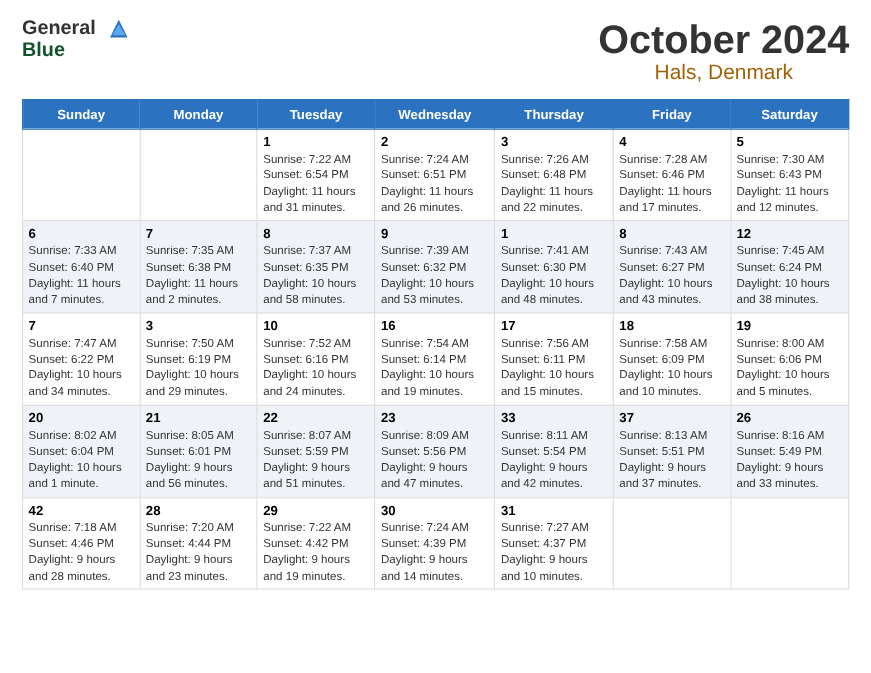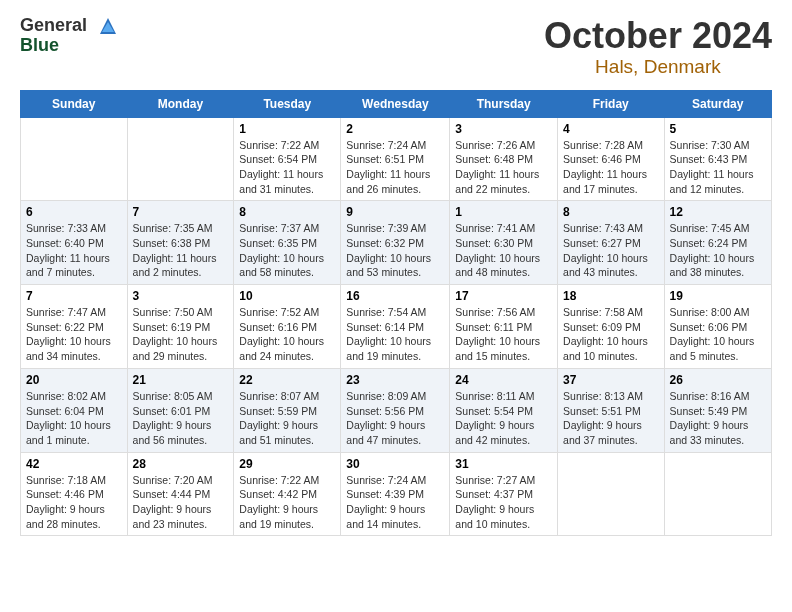--- a/index.html
+++ b/index.html
@@ -229,21 +229,21 @@
           </td>
           <td>
             <span class="day-num">22</span>
             <div class="day-info">Sunrise: 8:07 AM<br>Sunset: 5:59 PM<br>Daylight: 9 hours and 51 minutes.</div>
           </td>
           <td>
             <span class="day-num">23</span>
             <div class="day-info">Sunrise: 8:09 AM<br>Sunset: 5:56 PM<br>Daylight: 9 hours and 47 minutes.</div>
           </td>
           <td>
-            <span class="day-num">24</span>
+            <span class="day-num">33</span>
             <div class="day-info">Sunrise: 8:11 AM<br>Sunset: 5:54 PM<br>Daylight: 9 hours and 42 minutes.</div>
           </td>
           <td>
             <span class="day-num">37</span>
             <div class="day-info">Sunrise: 8:13 AM<br>Sunset: 5:51 PM<br>Daylight: 9 hours and 37 minutes.</div>
           </td>
           <td>
             <span class="day-num">26</span>
             <div class="day-info">Sunrise: 8:16 AM<br>Sunset: 5:49 PM<br>Daylight: 9 hours and 33 minutes.</div>
           </td>

